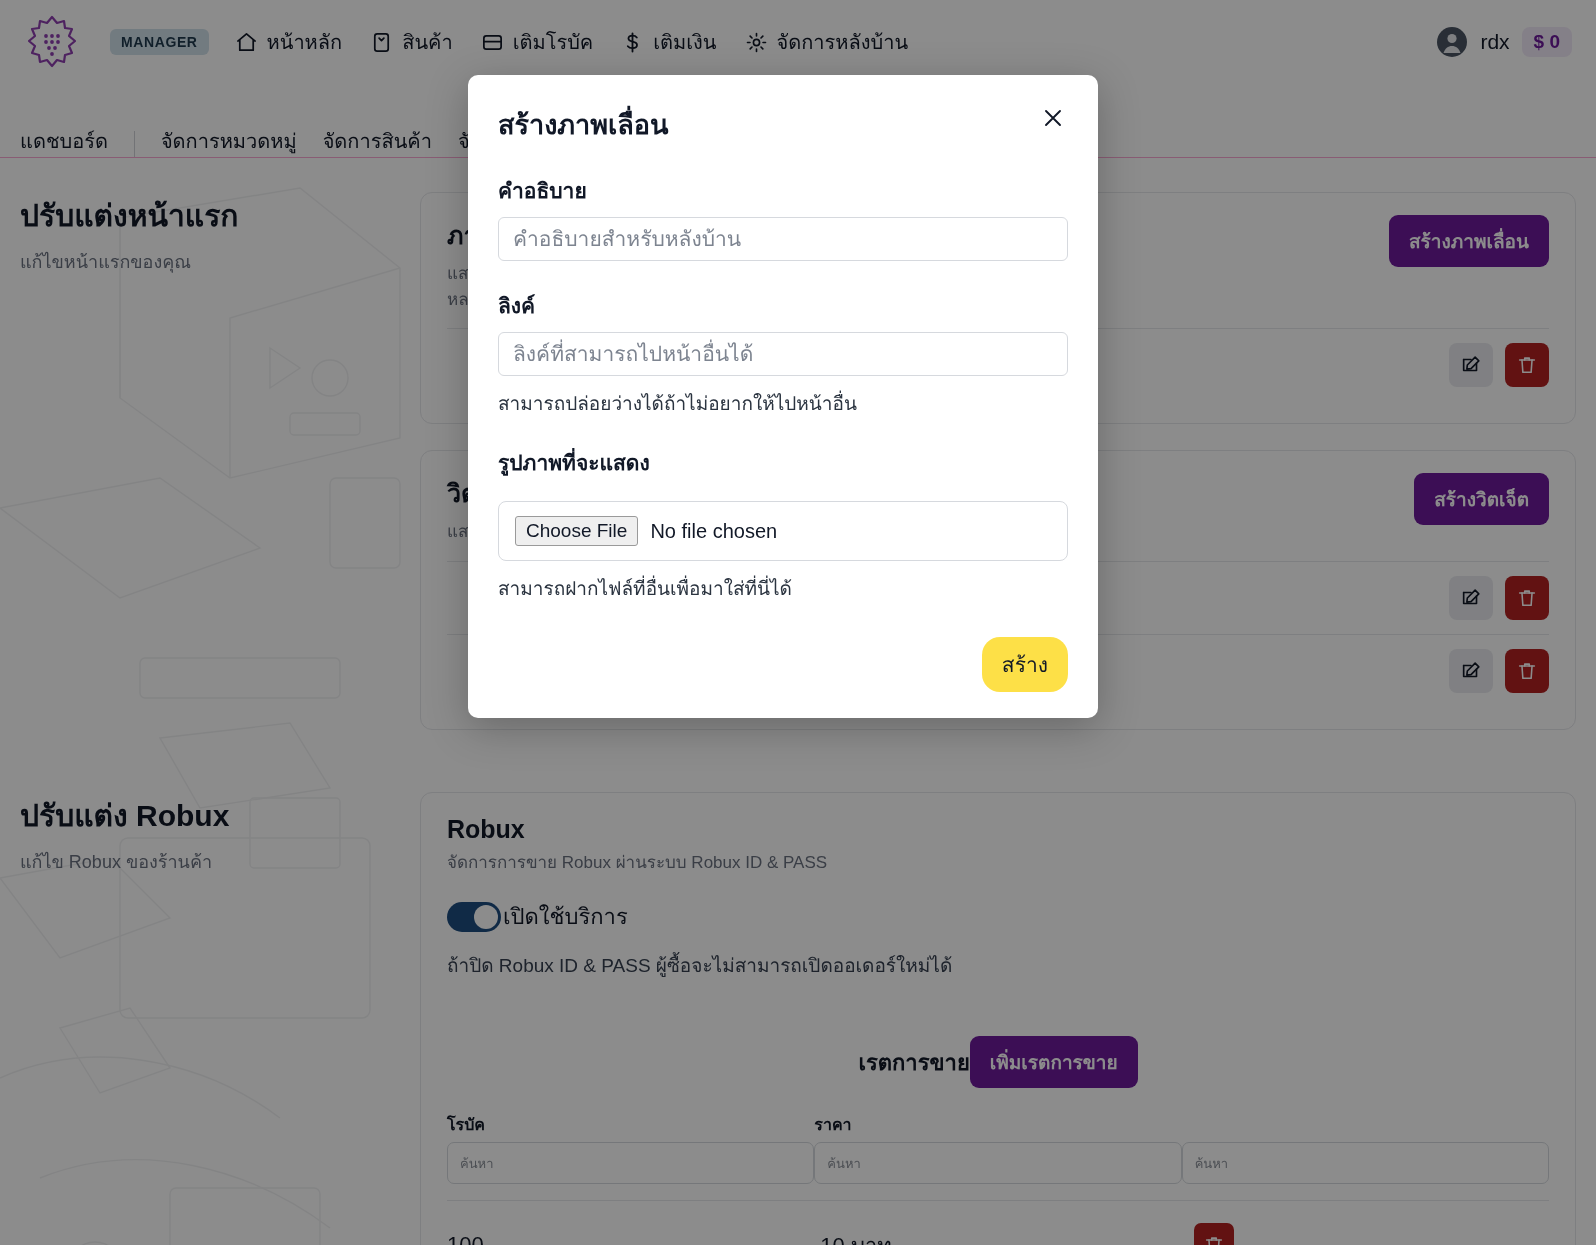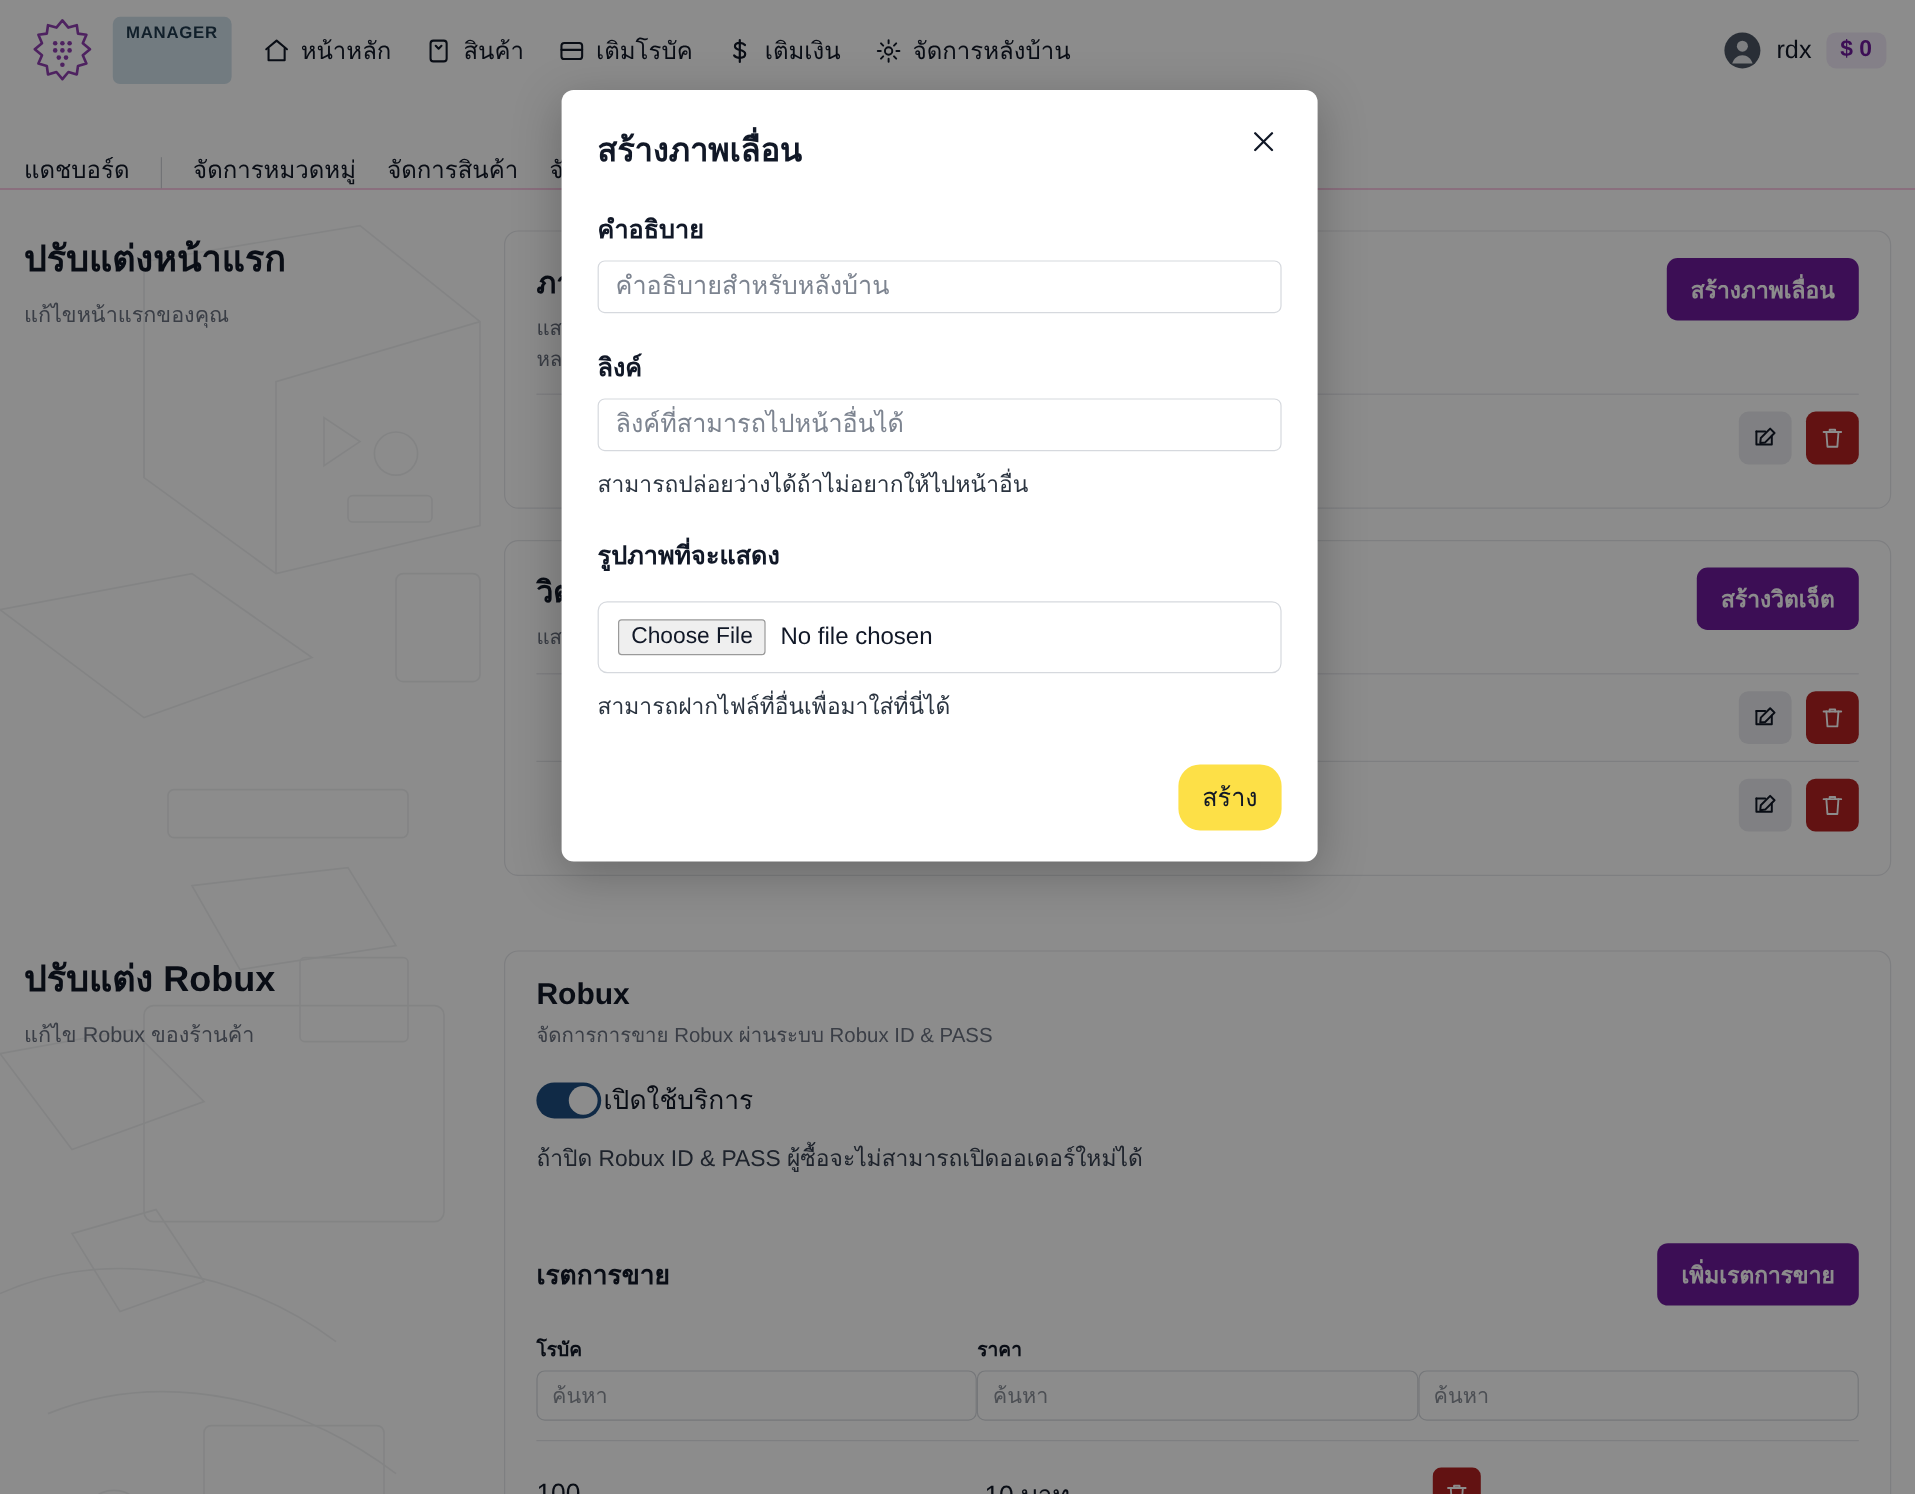--- a/index.html
+++ b/index.html
@@ -20,21 +20,21 @@
   
   .navbar {
     height: 84px;
     display: flex; align-items: center;
     padding: 0 24px;
     gap: 0;
     background: #ffffff;
     position: relative;
     z-index: 2;
   }
-  .brand { display: flex; gap: 14px; margin-right: 26px; }
+  .brand { display: flex; align-items: center; gap: 30px; margin-right: 26px; }
   .logo-mark { width: 56px; height: 56px; display: block; }
   .manager-chip {
     background: #cfe0ea; color: #1f3a4d;
     font-size: 14px; font-weight: 700; letter-spacing: .6px;
     padding: 5px 11px; border-radius: 6px;
     font-family: "Liberation Sans", sans-serif;
   }
   .nav-links { display: flex; align-items: center; gap: 28px; }
   .nav-link {
     display: flex; align-items: center; gap: 9px;
@@ -119,33 +119,33 @@
     background: #1e4d80; position: relative; cursor: pointer; flex: 0 0 auto;
   }
   .toggle .knob {
     position: absolute; top: 3px; left: 27px;
     width: 24px; height: 24px; border-radius: 50%; background: #fff;
   }
   .toggle-label { font-size: 22px; color: #111827; }
   .hint { font-size: 19px; color: #374151; margin: 16px 0 0 0; }
 
   .rate-head {
-    display: flex; align-items: center; justify-content: space-between;
+    display: flex; align-items: center; justify-content: center;
     margin-top: 56px;
   }
   .rate-title { font-size: 22px; font-weight: 700; color: #111827; }
 
   .tbl { margin-top: 24px; }
   .tbl-filters { display: flex; }
   .tbl-col { flex: 1; }
   .tbl-col-head { font-size: 16px; font-weight: 700; color: #111827; margin-bottom: 10px; height: 20px; }
   .tbl-input {
     width: 100%; height: 42px;
     border: 1px solid #d6d9de; border-radius: 7px;
-    padding: 0 12px; font-size: 18px; color: #111827;
+    padding: 0 12px; font-size: 13px; color: #111827;
     background: #fff;
     font-family: "Liberation Sans", "DejaVu Sans", sans-serif;
   }
   .tbl-input::placeholder { color: #8b9099; }
   .tbl-row {
     display: flex; align-items: center; gap: 18px;
     border-top: 1px solid #e6e7eb;
     margin-top: 16px; padding-top: 22px; padding-bottom: 8px;
   }
   .tbl-cell { flex: 1; font-size: 22px; color: #111827; }

